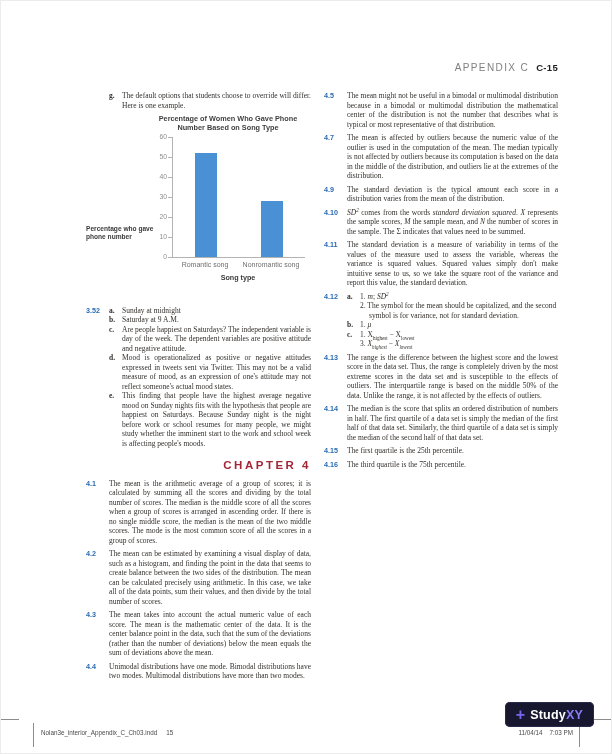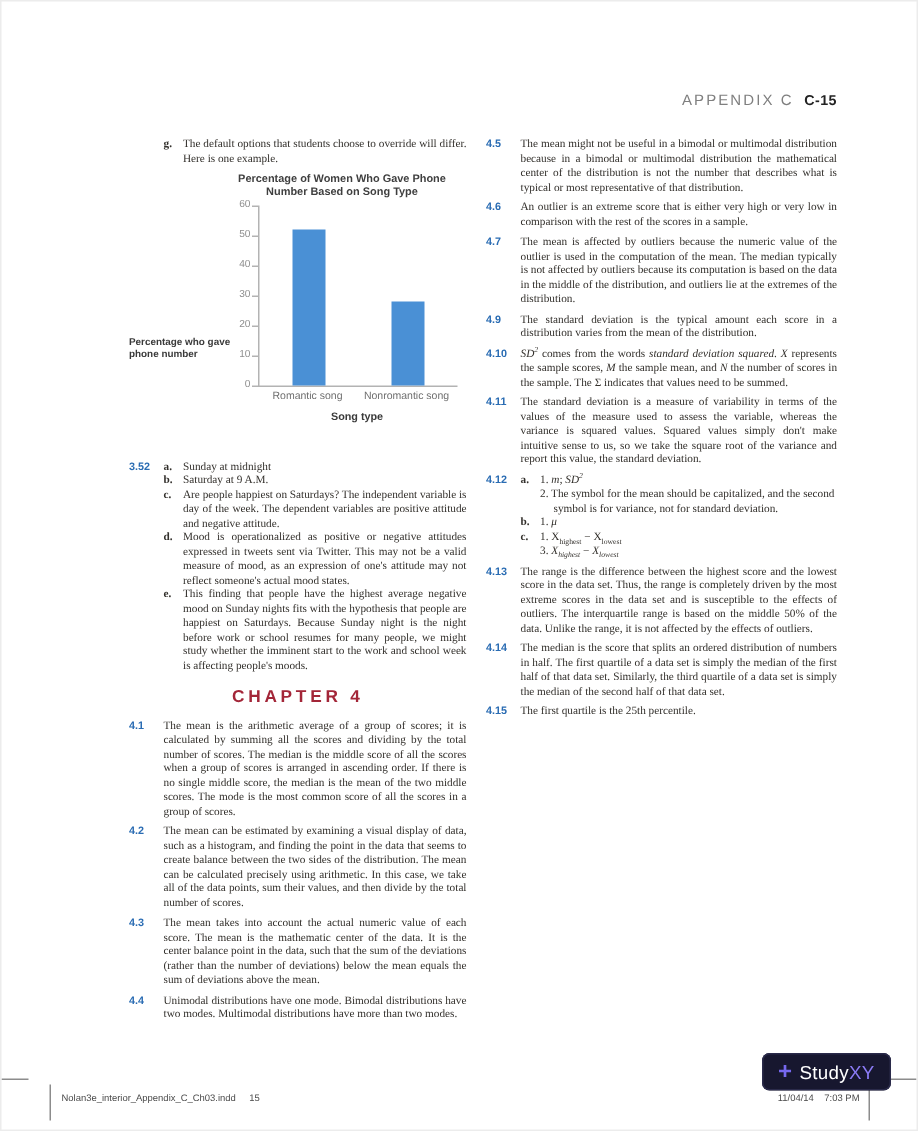--- a/index.html
+++ b/index.html
@@ -18,21 +18,21 @@
   .ans{display:flex;margin-bottom:4px;}
   .num{flex:0 0 23px;font-family:"Liberation Sans",sans-serif;font-weight:bold;
        color:#2a6cb3;font-size:7.2px;line-height:9.5px;}
   .body{flex:1;min-width:0;}
   .subrow{display:flex;}
   .letter{flex:0 0 13px;font-weight:bold;}
   .sbody{flex:1;min-width:0;}
   .mline{padding-left:9px;text-indent:-9px;text-align:left;}
   sub,sup{font-size:68%;line-height:0;}
   .chapter-heading{font-family:"Liberation Sans",sans-serif;font-weight:bold;
-       font-size:11.5px;letter-spacing:2.5px;color:#a32638;margin:13px 0 8px;text-align:center;}
+       font-size:11.5px;letter-spacing:2.5px;color:#a32638;margin:13px 0 8px;text-align:right;}
   
   .chart{margin:4px 0 23px;font-family:"Liberation Sans",sans-serif;text-align:left;}
   .chart-title{font-weight:bold;font-size:7.3px;line-height:9px;color:#3f3f3f;
        text-align:center;width:168px;margin:0 0 5px 58px;}
   .chart-flex{display:flex;}
   .chart-ylabel{flex:0 0 68px;font-weight:bold;font-size:6.6px;line-height:8.4px;
        color:#3a3a3a;margin-top:88px;}
   .tickcol{flex:0 0 18px;position:relative;height:120px;}
   .ytick{position:absolute;right:5px;font-size:6.8px;color:#8f8f8f;line-height:8px;}
   .plot-area{position:relative;width:132px;height:120px;
@@ -52,21 +52,21 @@
   .imprint{position:absolute;left:40px;top:728px;font-family:"Liberation Sans",sans-serif;
        font-size:6.3px;color:#4a4a4a;}
   .imprint .sheet{margin-left:9px;}
   .datetime{position:absolute;right:38px;top:728px;font-family:"Liberation Sans",sans-serif;
        font-size:6.3px;color:#4a4a4a;}
   .datetime .time{margin-left:7px;}
   .badge{position:absolute;top:701px;right:17px;height:25px;padding:0 11px;
        display:flex;align-items:center;background:#17172f;border-radius:5px;
        font-family:"Liberation Sans",sans-serif;box-shadow:0 0 0 1px #2a2a4a inset;}
   .badge .plus{color:#7668ee;font-size:16px;font-weight:bold;margin-right:5px;line-height:1;}
-  .badge .bn{color:#ffffff;font-weight:normal;font-size:12.5px;letter-spacing:.2px;}
+  .badge .bn{color:#ffffff;font-weight:bold;font-size:12.5px;letter-spacing:.2px;}
   .badge .xy{color:#8b7bf5;}
 </style>
 </head>
 <body>
 
 <div class="page">
 
   <div class="header">
     <span class="appendix">APPENDIX C</span><span class="pagenum">C-15</span>
   </div>
@@ -177,26 +177,20 @@
         </div>
       </div>
     <div class="col col-right" id="col-right">
         <div class="ans">
           <span class="num">4.5</span>
           <div class="body">
             <div class="ptext">The mean might not be useful in a bimodal or multimodal distribution because in a bimodal or multimodal distribution the mathematical center of the distribution is not the number that describes what is typical or most representative of that distribution.</div>
           </div>
         </div>
         <div class="ans">
-          <span class="num">4.6</span>
-          <div class="body">
-            <div class="ptext">An outlier is an extreme score that is either very high or very low in comparison with the rest of the scores in a sample.</div>
-          </div>
-        </div>
-        <div class="ans">
           <span class="num">4.7</span>
           <div class="body">
             <div class="ptext">The mean is affected by outliers because the numeric value of the outlier is used in the computation of the mean. The median typically is not affected by outliers because its computation is based on the data in the middle of the distribution, and outliers lie at the extremes of the distribution.</div>
           </div>
         </div>
         <div class="ans">
           <span class="num">4.9</span>
           <div class="body">
             <div class="ptext">The standard deviation is the typical amount each score in a distribution varies from the mean of the distribution.</div>
           </div>
@@ -247,20 +241,26 @@
         <div class="ans">
           <span class="num">4.14</span>
           <div class="body">
             <div class="ptext">The median is the score that splits an ordered distribution of numbers in half. The first quartile of a data set is simply the median of the first half of that data set. Similarly, the third quartile of a data set is simply the median of the second half of that data set.</div>
           </div>
         </div>
         <div class="ans">
           <span class="num">4.15</span>
           <div class="body">
             <div class="ptext">The first quartile is the 25th percentile.</div>
+          </div>
+        </div>
+        <div class="ans">
+          <span class="num">4.16</span>
+          <div class="body">
+            <div class="ptext">The third quartile is the 75th percentile.</div>
           </div>
         </div>
       </div>
   </div>
 
   <div class="crop-h leftm"></div>
   <div class="crop-h rightm"></div>
   <div class="crop-v leftm"></div>
   <div class="crop-v rightm"></div>
 

